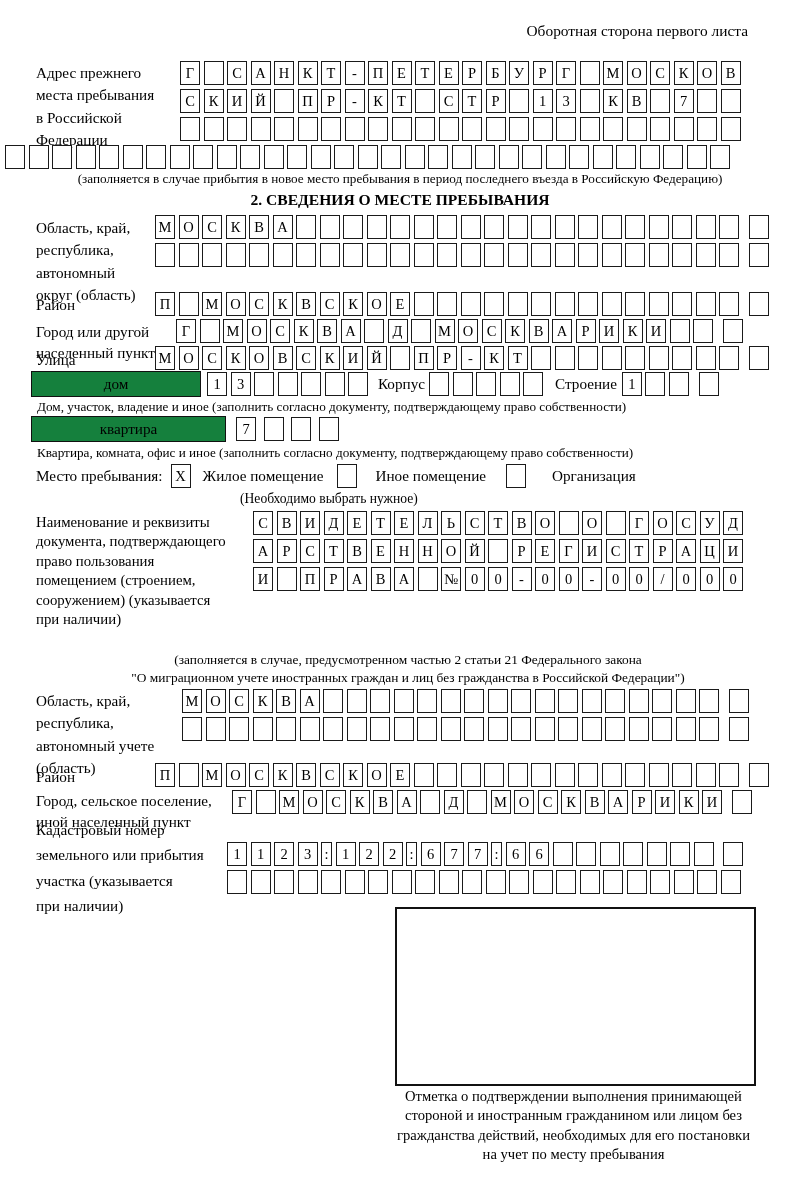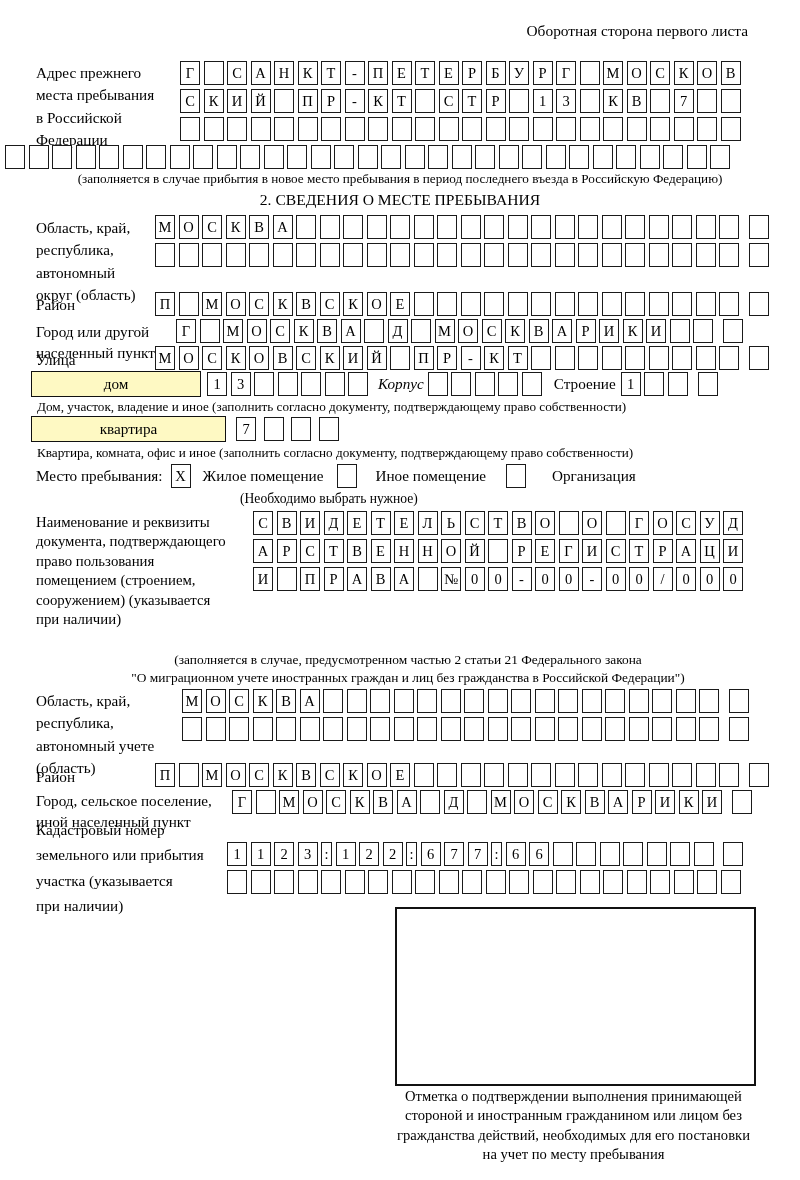--- a/index.html
+++ b/index.html
@@ -12,24 +12,24 @@
   .cellrow{position:absolute;display:flex;gap:3.5px;}
   .cell{width:20px;height:24px;border:1.6px solid #1a1a1a;box-sizing:border-box;
         display:flex;align-items:center;justify-content:center;
         font-size:14.5px;flex:0 0 auto;background:#fff;}
   .cell.narrow{width:11px;}
   .gap-last .cell:last-child{margin-left:6px;}
   .inlinerow{position:absolute;display:flex;align-items:center;}
   .inlinerow .cells{display:flex;gap:3.5px;}
   .inlinerow .cells.wide{gap:7.5px;}
   .labelbox{height:26px;border:1.7px solid #111;box-sizing:border-box;
-        display:flex;align-items:center;justify-content:center;font-size:15.2px;background:#fef9c3;font-family:Liberation Serif, serif;}
+        display:flex;align-items:center;justify-content:center;font-size:15.2px;background:#15803d;font-family:Liberation Serif, serif;}
   .note{position:absolute;font-size:13.2px;}
   .center{left:0;width:800px;text-align:center;}
-  .title{position:absolute;left:0;width:800px;text-align:center;font-weight:normal;font-size:15.6px;}
+  .title{position:absolute;left:0;width:800px;text-align:center;font-weight:bold;font-size:15.6px;}
   .stamp{position:absolute;border:2px solid #111;background:#fff;}
   .stampnote{position:absolute;text-align:center;font-size:14.6px;line-height:19.3px;}
   .hnote{position:absolute;top:22px;left:0;width:748px;text-align:right;font-size:15.4px;}
 </style>
 </head>
 <body>
 
 <div class="page">
 
   <div class="hnote">Оборотная сторона первого листа</div>
@@ -313,21 +313,21 @@
     <div class="labelbox" style="width:170px;">дом</div>
     <div class="cells" style="margin-left:6px;">
         <span class="cell">1</span>
         <span class="cell">3</span>
         <span class="cell"></span>
         <span class="cell"></span>
         <span class="cell"></span>
         <span class="cell"></span>
         <span class="cell"></span>
       </div>
-    <div style="margin-left:10px;font-size:15.2px;font-style:italic;">Корпус</div>
+    <div style="margin-left:10px;font-size:15.2px;">Корпус</div>
     <div class="cells" style="margin-left:4px;">
         <span class="cell"></span>
         <span class="cell"></span>
         <span class="cell"></span>
         <span class="cell"></span>
         <span class="cell"></span>
       </div>
     <div style="margin-left:12px;font-size:15.2px;">Строение</div>
     <div class="cells" style="margin-left:5px;">
         <span class="cell">1</span>

